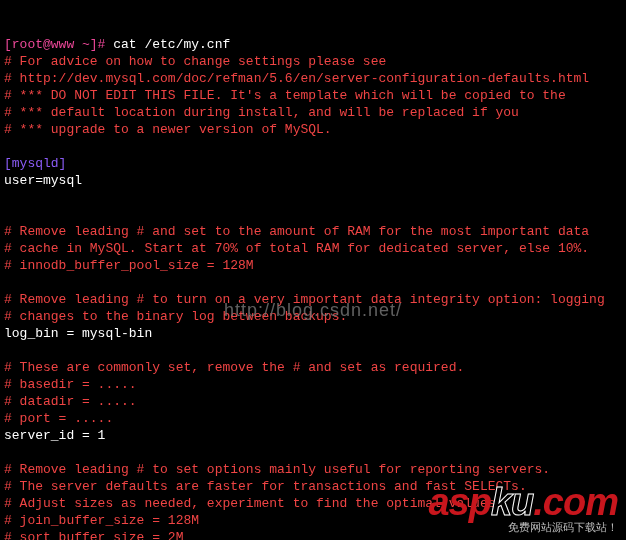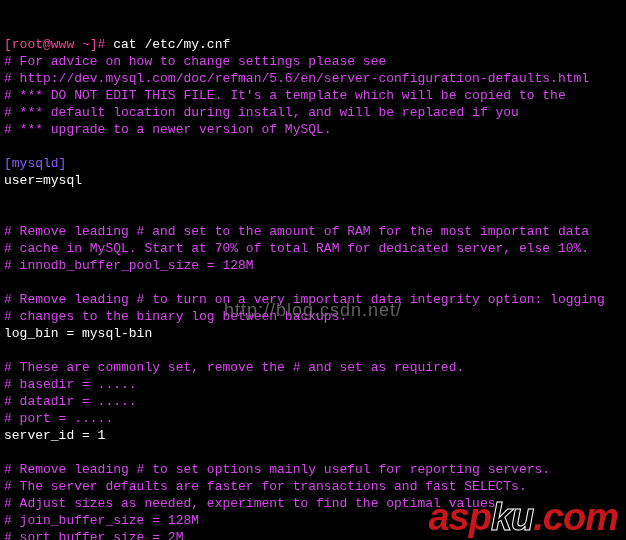--- a/index.html
+++ b/index.html
@@ -14,21 +14,21 @@
     height: 540px;
     position: relative;
     overflow: hidden;
   }
   .terminal {
     padding: 2px 4px;
     white-space: pre;
   }
   .line { display: block; }
   .prompt { color: #ec4899; }
-  .comment { color: #d946ef; } 
+  .comment { color: #ef4444; } 
   .section { color: #8b5cf6; }
   .watermark {
     position: absolute;
     top: 302px;
     left: 50%;
     transform: translateX(-50%);
     color: rgba(120,120,120,0.8);
     font-family: Arial, sans-serif;
     font-size: 18px;
     letter-spacing: 1px;
@@ -65,13 +65,14 @@
 <body>
 
 <div class="terminal">
   <span class="line"><span class="prompt">[root@www ~]# </span><span>cat /etc/my.cnf</span></span><div id="file-lines"><span class="line comment"># For advice on how to change settings please see</span><span class="line comment"># http://dev.mysql.com/doc/refman/5.6/en/server-configuration-defaults.html</span><span class="line comment"># *** DO NOT EDIT THIS FILE. It's a template which will be copied to the</span><span class="line comment"># *** default location during install, and will be replaced if you</span><span class="line comment"># *** upgrade to a newer version of MySQL.</span><span class="line ">&nbsp;</span><span class="line section">[mysqld]</span><span class="line ">user=mysql</span><span class="line ">&nbsp;</span><span class="line ">&nbsp;</span><span class="line comment"># Remove leading # and set to the amount of RAM for the most important data</span><span class="line comment"># cache in MySQL. Start at 70% of total RAM for dedicated server, else 10%.</span><span class="line comment"># innodb_buffer_pool_size = 128M</span><span class="line ">&nbsp;</span><span class="line comment"># Remove leading # to turn on a very important data integrity option: logging</span><span class="line comment"># changes to the binary log between backups.</span><span class="line ">log_bin = mysql-bin</span><span class="line ">&nbsp;</span><span class="line comment"># These are commonly set, remove the # and set as required.</span><span class="line comment"># basedir = .....</span><span class="line comment"># datadir = .....</span><span class="line comment"># port = .....</span><span class="line ">server_id = 1</span><span class="line ">&nbsp;</span><span class="line comment"># Remove leading # to set options mainly useful for reporting servers.</span><span class="line comment"># The server defaults are faster for transactions and fast SELECTs.</span><span class="line comment"># Adjust sizes as needed, experiment to find the optimal values.</span><span class="line comment"># join_buffer_size = 128M</span><span class="line comment"># sort_buffer_size = 2M</span></div>
 </div>
 
 <div class="watermark">http://blog.csdn.net/</div>
 
 <div class="logo-wrap">
   <div class="logo"><span class="red">asp</span><span class="black">ku</span><span class="red">.com</span></div>
+  <div class="tagline">免费网站源码下载站！</div>
 </div>
 
 </body></html>

